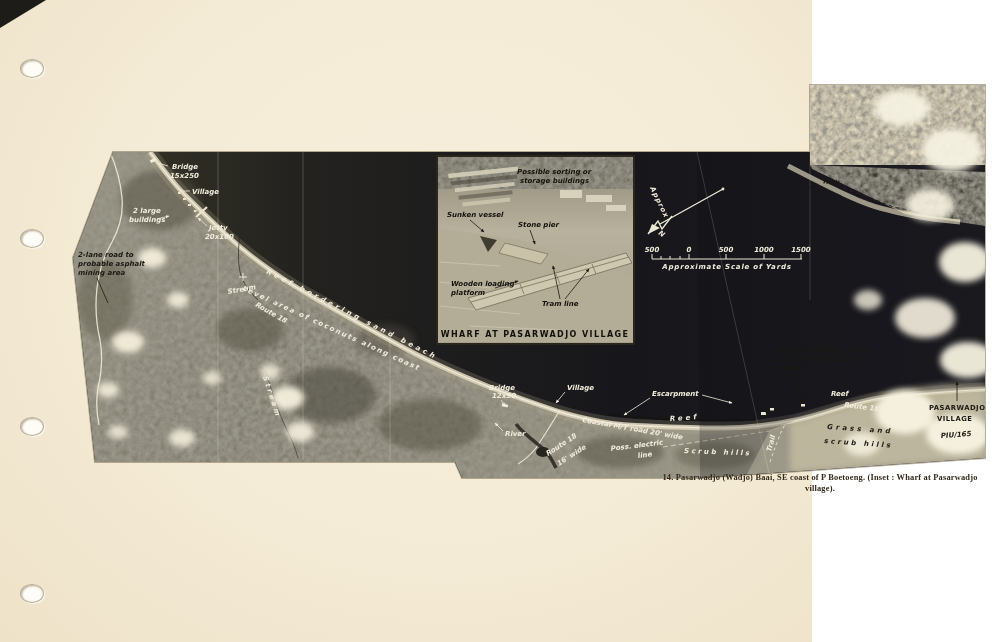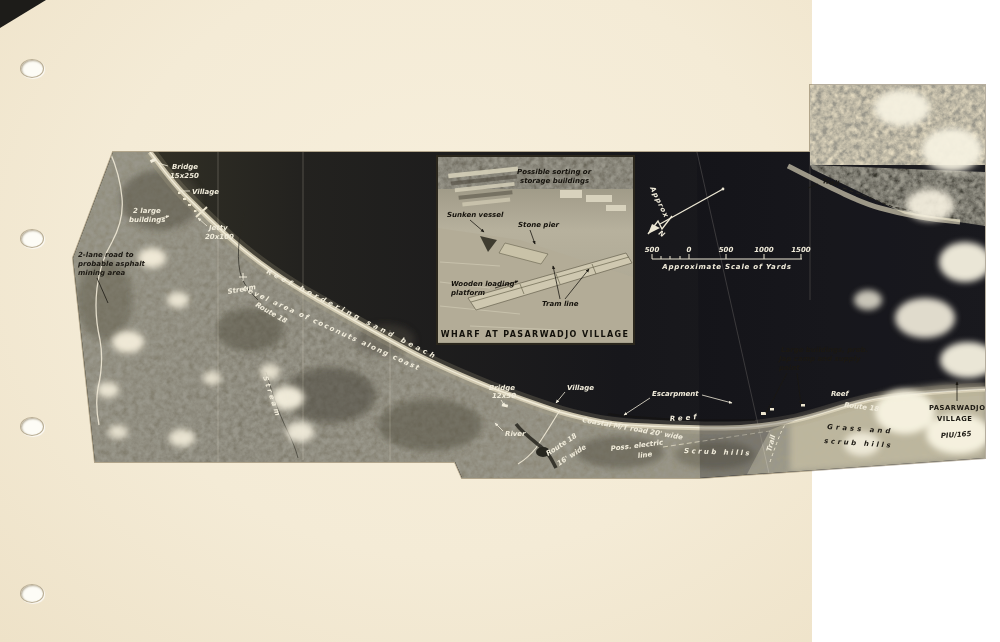--- a/index.html
+++ b/index.html
@@ -319,14 +319,15 @@
         <line class="ldb" x1="495" y1="288" x2="518" y2="281" marker-end="url(#ab)"></line>
         <text class="il" x="542" y="306">Tram line</text>
         <line class="ldb" x1="560" y1="299" x2="553" y2="266" marker-end="url(#ab)"></line>
         <line class="ldb" x1="565" y1="299" x2="589" y2="269" marker-end="url(#ab)"></line>
         <text x="535" y="337" text-anchor="middle" font-size="8" font-weight="700" letter-spacing="1.4" fill="#12100a">WHARF AT PASARWADJO VILLAGE</text>
       </g>
     </g>
   </svg>
 
   <div class="caption">
+    <div>14.  Pasarwadjo (Wadjo) Baai, SE coast of P Boetoeng.   (Inset :  Wharf at Pasarwadjo village).</div>
   </div>
 </div>
 
 </body></html>

